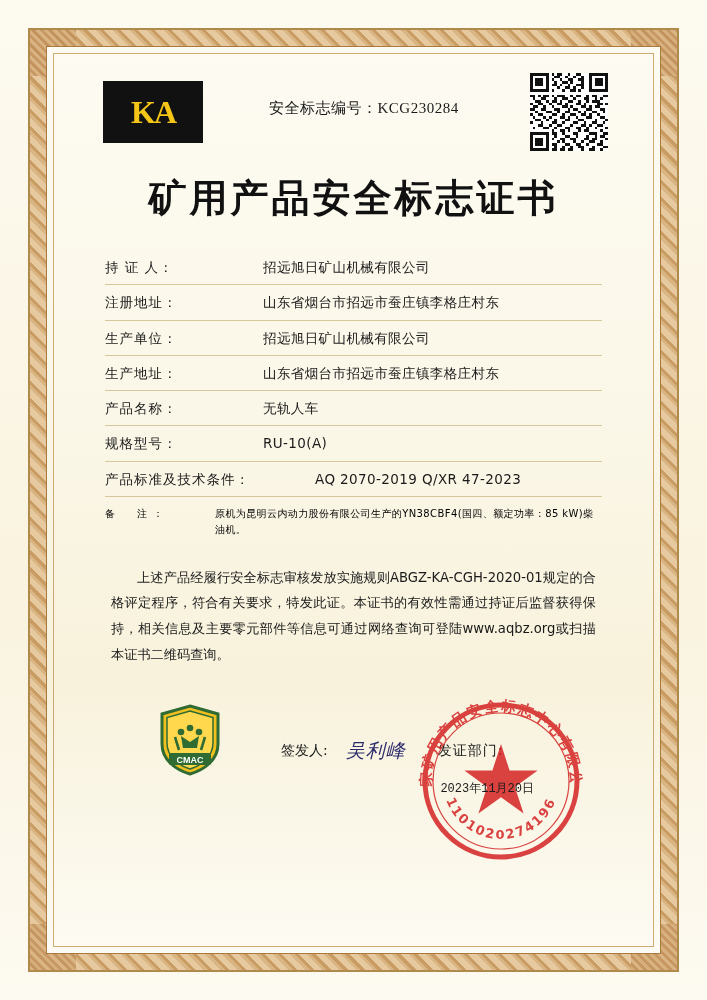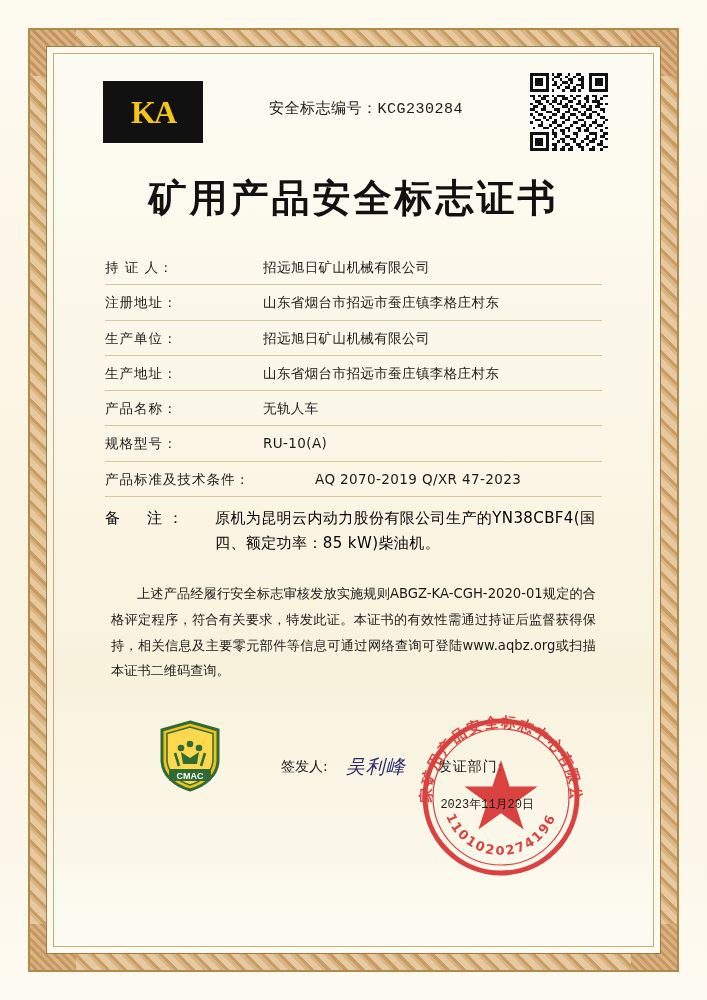--- a/index.html
+++ b/index.html
@@ -67,21 +67,21 @@
     color:#f5c518;
     font-family:"Liberation Serif", serif;
     font-weight:bold;
     font-size:32px;
     letter-spacing:-2px;
     line-height:1;
   }
   .cert-no{
     position:absolute;left:188px;top:26px;
     font-size:15px;color:#1a1a1a;
-    font-family:Liberation Mono, monospace;
+    font-family:Liberation Serif, serif;
     letter-spacing:.5px;
   }
   .qr{
     position:absolute;right:18px;top:0px;
     width:78px;height:78px;
     background:#fff;
   }
   .qr svg{display:block;}
 
   .title{
@@ -127,21 +127,21 @@
     padding-left:30px;
     letter-spacing:1px;
   }
   .row .val2{
     flex:0 0 auto;
     padding-left:12px;
   }
   .row-tech .val{padding-left:34px;}
   .remark{
     display:flex;
-    font-size:15px;
+    font-size:10px;
     padding-top:9px;
     line-height:1.65;
   }
   .remark .lbl{letter-spacing:6px;}
   .remark .val{padding-left:10px;}
 
   .para{
     margin:26px 30px 0 30px;
     font-size:13.2px;
     line-height:1.95;

